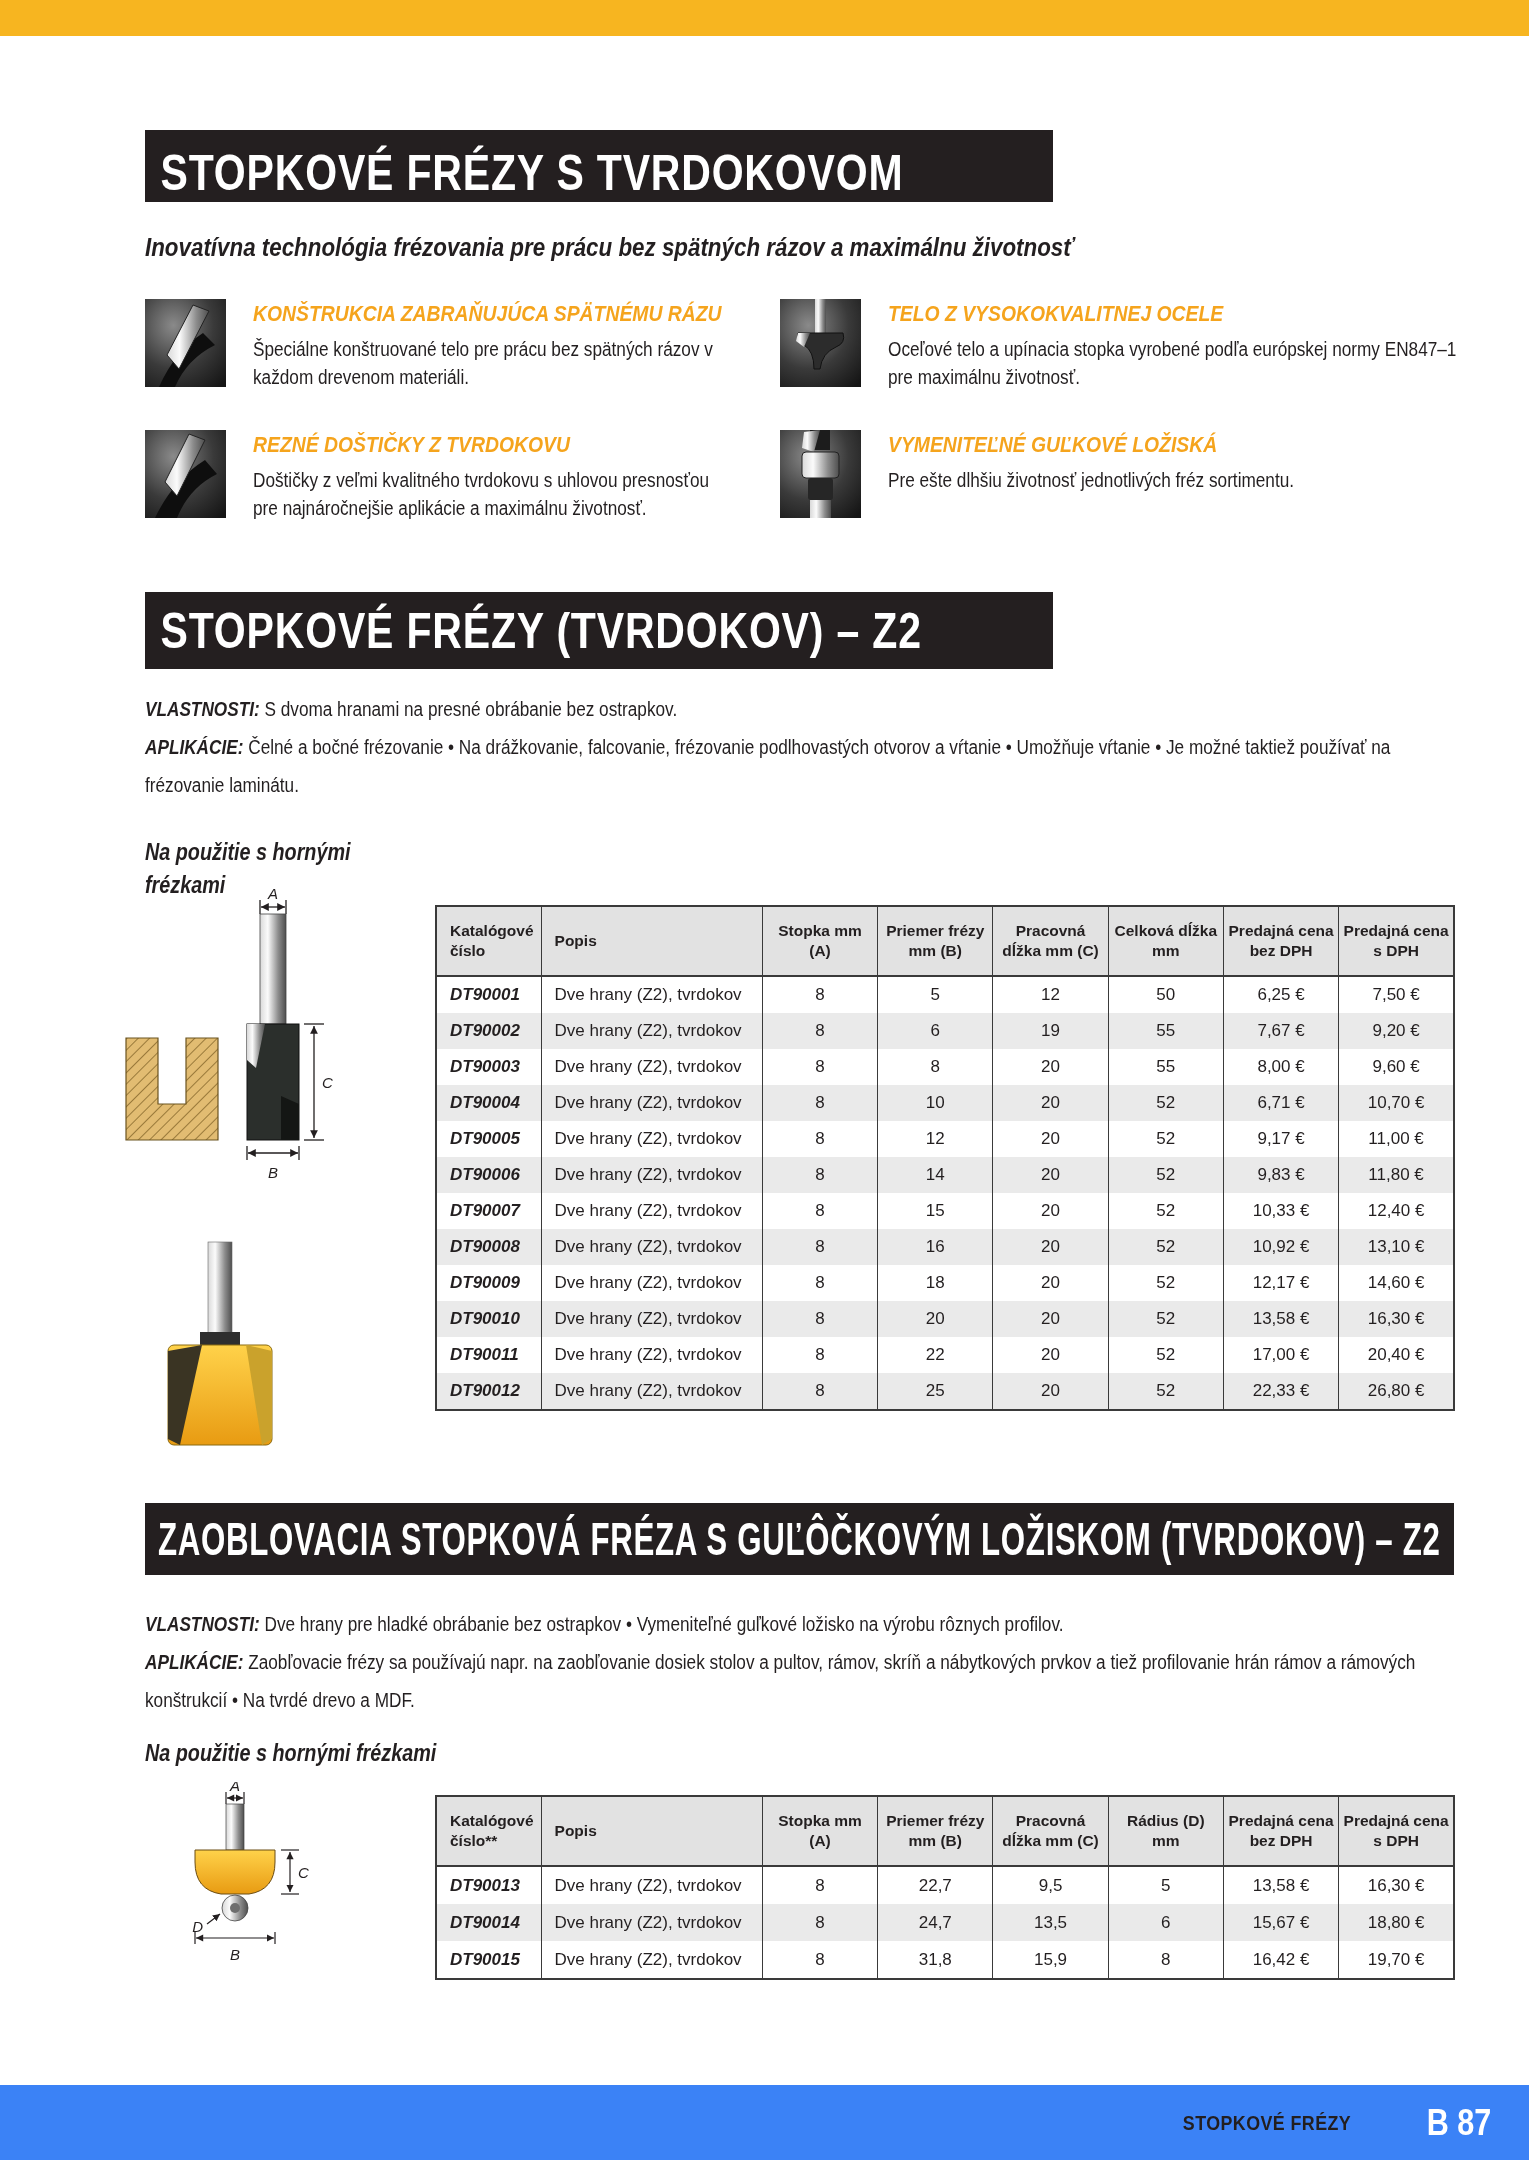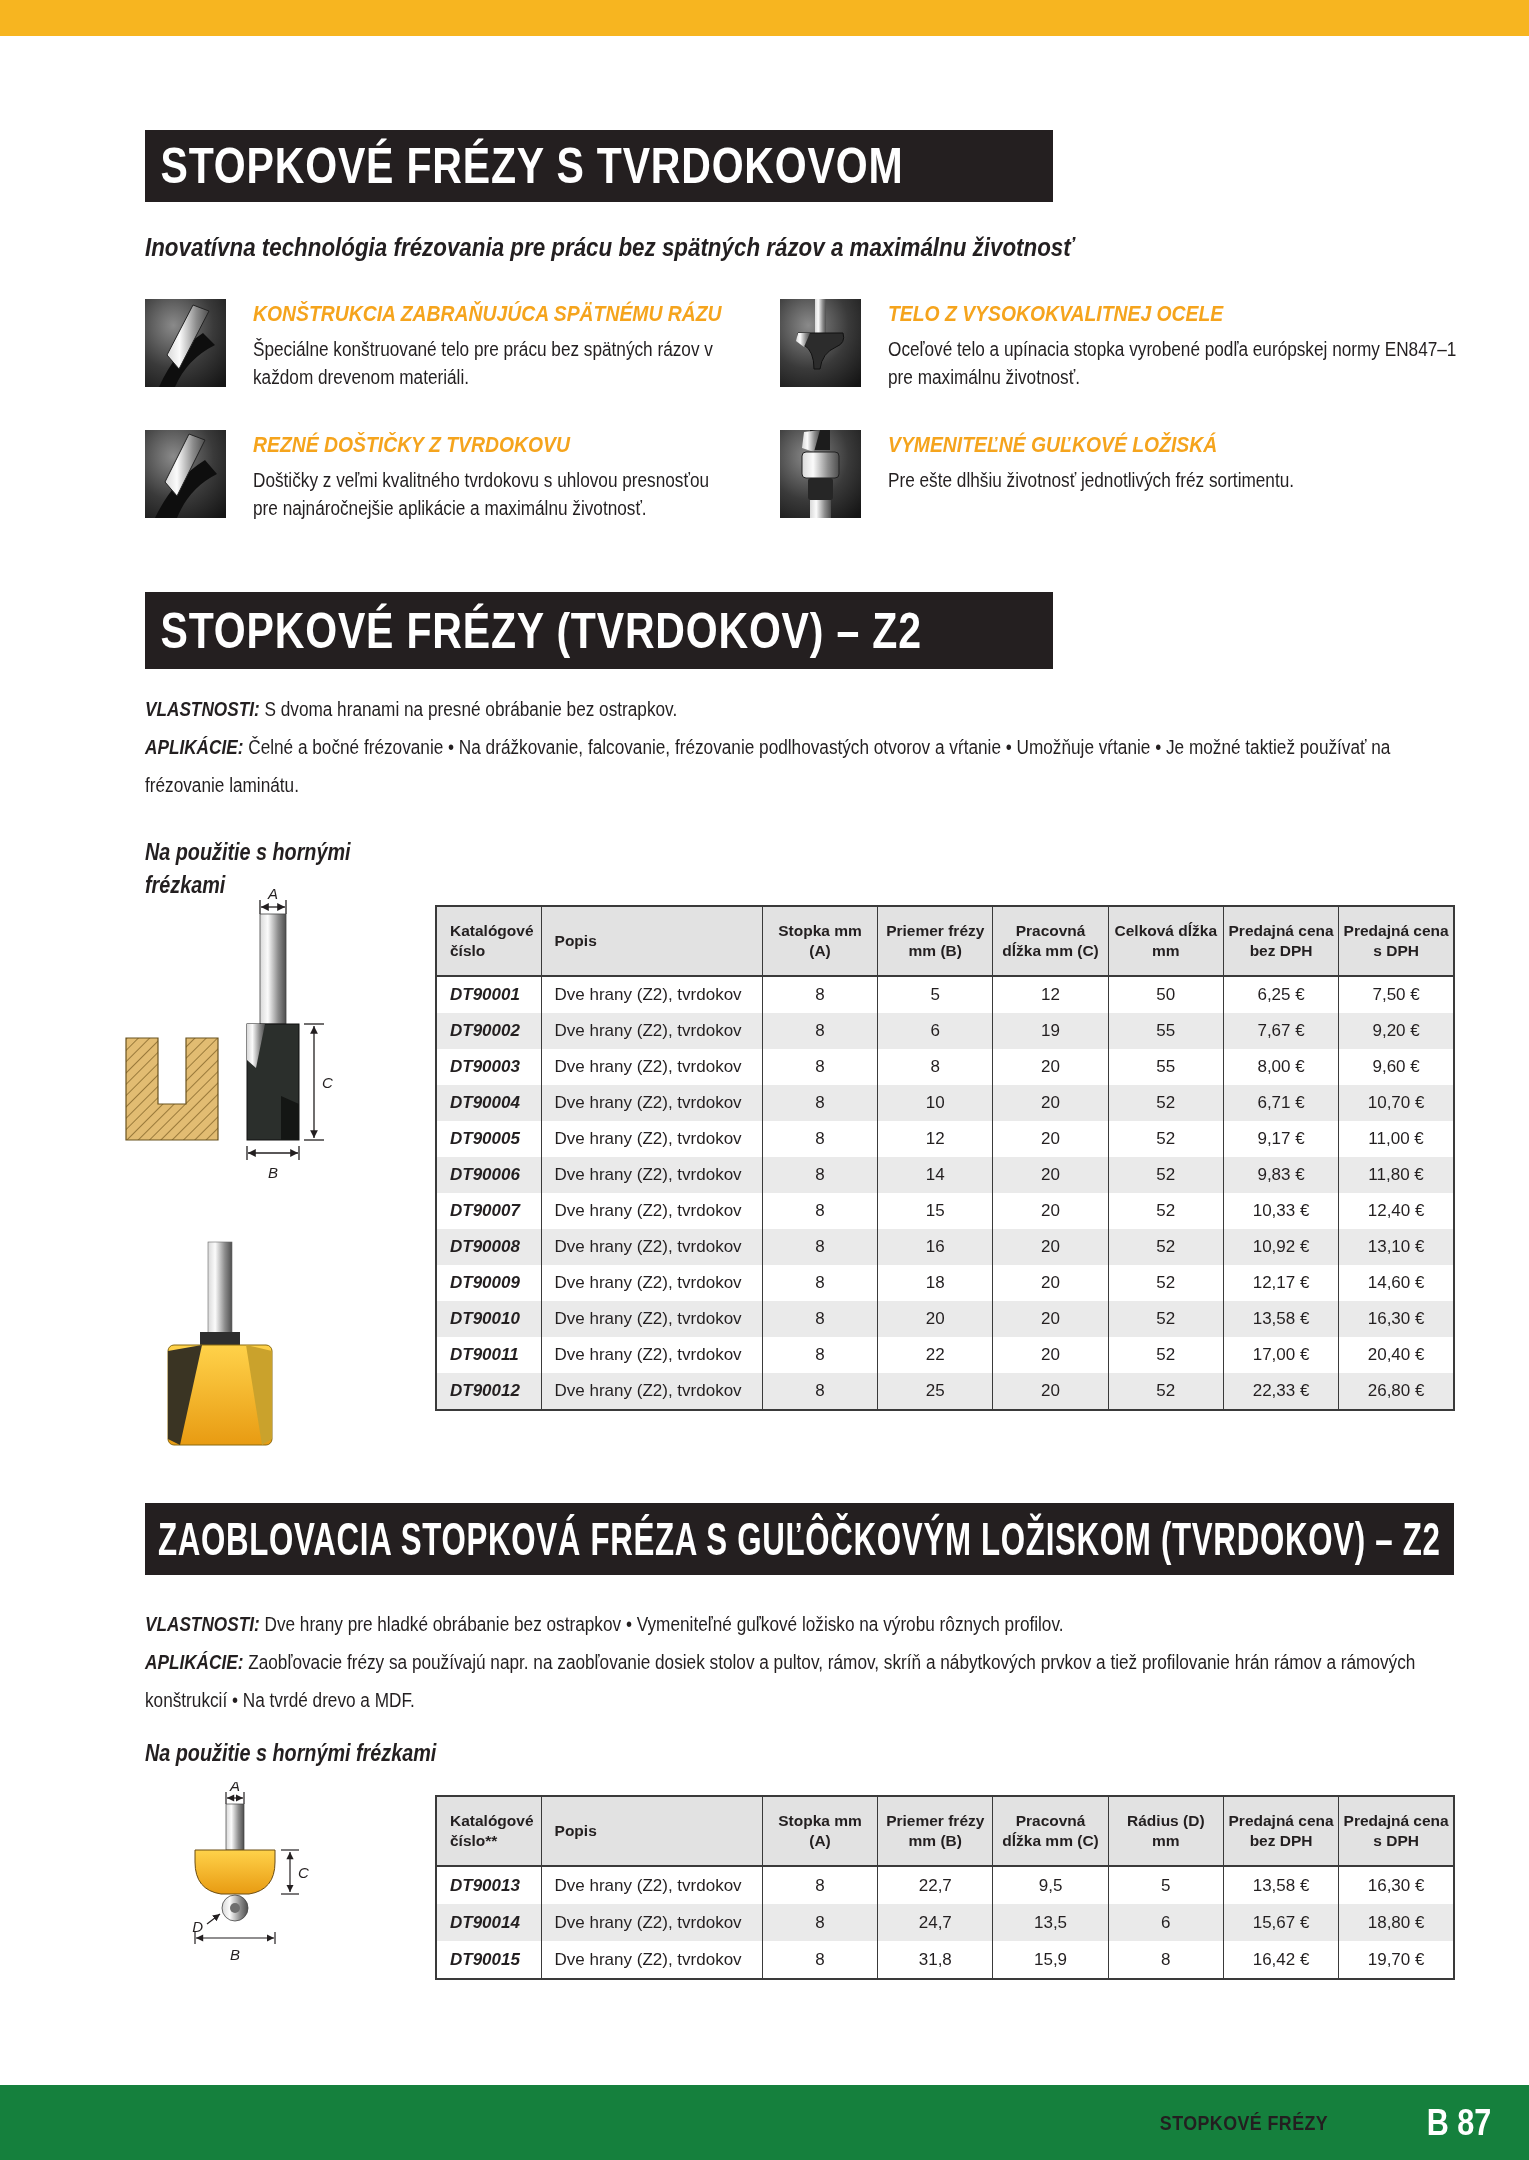--- a/index.html
+++ b/index.html
@@ -1,21 +1,21 @@
 <!DOCTYPE html>
 <html><head>
 <meta charset="utf-8">
 <style>
   html,body{margin:0;padding:0;background:#e9e9e9;}
   .page{position:relative;width:1529px;height:2160px;background:#ffffff;overflow:hidden;
         font-family:"Liberation Sans",sans-serif;color:#231F20;margin:0 auto;}
   .topbar{position:absolute;left:0;top:0;width:100%;height:36px;background:#F7B520;}
   .bar{position:absolute;background:#241F20;color:#fff;display:flex;align-items:center;overflow:hidden;}
   .bar-text{font-weight:bold;white-space:nowrap;transform-origin:0 50%;padding-left:19px;letter-spacing:1px;}
-  .bar1{left:145px;top:130px;width:908px;height:72px;}
+  .bar1{left:145px;top:130px;width:908px;height:72px;align-items:flex-end;}
   .bar2{left:145px;top:592px;width:908px;height:77px;}
   .bar3{left:145px;top:1503px;width:1309px;height:72px;}
   .bar1 .bar-text,.bar2 .bar-text{font-size:50px;transform:scaleX(0.82);}
   .bar3 .bar-text{font-size:46px;transform:scaleX(0.68);}
   .subtitle{position:absolute;left:145px;top:232px;margin:0;font-size:26px;font-weight:bold;
             font-style:italic;white-space:nowrap;transform:scaleX(0.86);transform-origin:0 0;}
   .feature{position:absolute;display:flex;gap:27px;}
   .f1{left:145px;top:299px}.f2{left:780px;top:299px}.f3{left:145px;top:430px}.f4{left:780px;top:430px}
   .thumb{width:81px;height:88px;flex:none;}
   .ftext h3{margin:2px 0 8px;font-size:22px;font-style:italic;color:#F5A41D;white-space:nowrap;
@@ -44,22 +44,22 @@
   .cat col.c3,.cat col.c4,.cat col.c5,.cat col.c6,.cat col.c7,.cat col.c8{width:11.3%}
   .cat th{height:68px;background:#E2E2E2;font-size:15.5px;line-height:1.3;font-weight:bold;
           border-bottom:2px solid #3a3a3a;}
   .cat th,.cat td{border-left:1px solid #3a3a3a;padding:0 4px;text-align:center;vertical-align:middle;}
   .cat th:first-child,.cat td:first-child{border-left:none;}
   .cat td{height:36px;}
   #table2 td{height:37px;}
   .cat th:nth-child(-n+2),.cat td:nth-child(-n+2){text-align:left;padding-left:13px;}
   .cat td:first-child{font-weight:bold;font-style:italic;}
   .cat tbody tr:nth-child(even) td{background:#EAEAEA;}
-  .footer{position:absolute;left:0;top:2085px;width:100%;height:75px;background:#15803d;
-          display:flex;align-items:center;justify-content:flex-end;gap:23px;}
+  .footer{position:absolute;left:0;top:2085px;width:100%;height:75px;background:#3b82f6;
+          display:flex;align-items:center;justify-content:flex-end;}
   .flabel{font-size:21px;font-weight:bold;color:#231F20;letter-spacing:0.5px;transform:scaleX(0.85);}
   .fpage{font-size:36px;font-weight:bold;color:#fff;margin-left:55px;margin-right:32px;transform:scaleX(0.85);}
 </style>
 </head>
 <body>
 
 <div class="page">
 
   <svg width="0" height="0" style="position:absolute">
     <defs>

